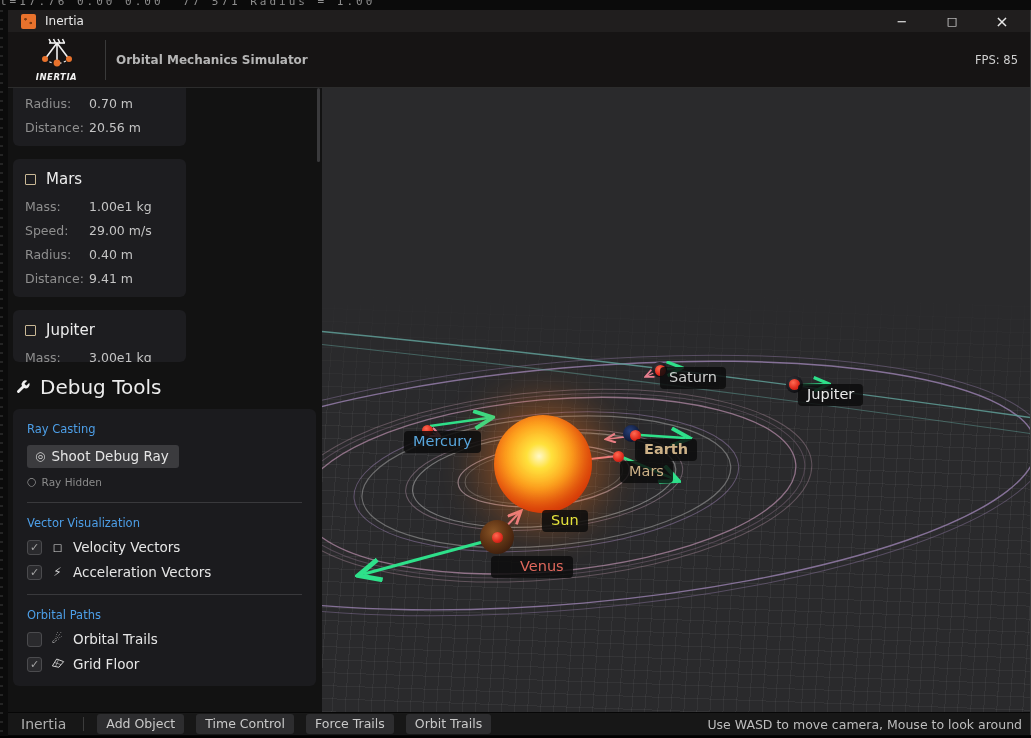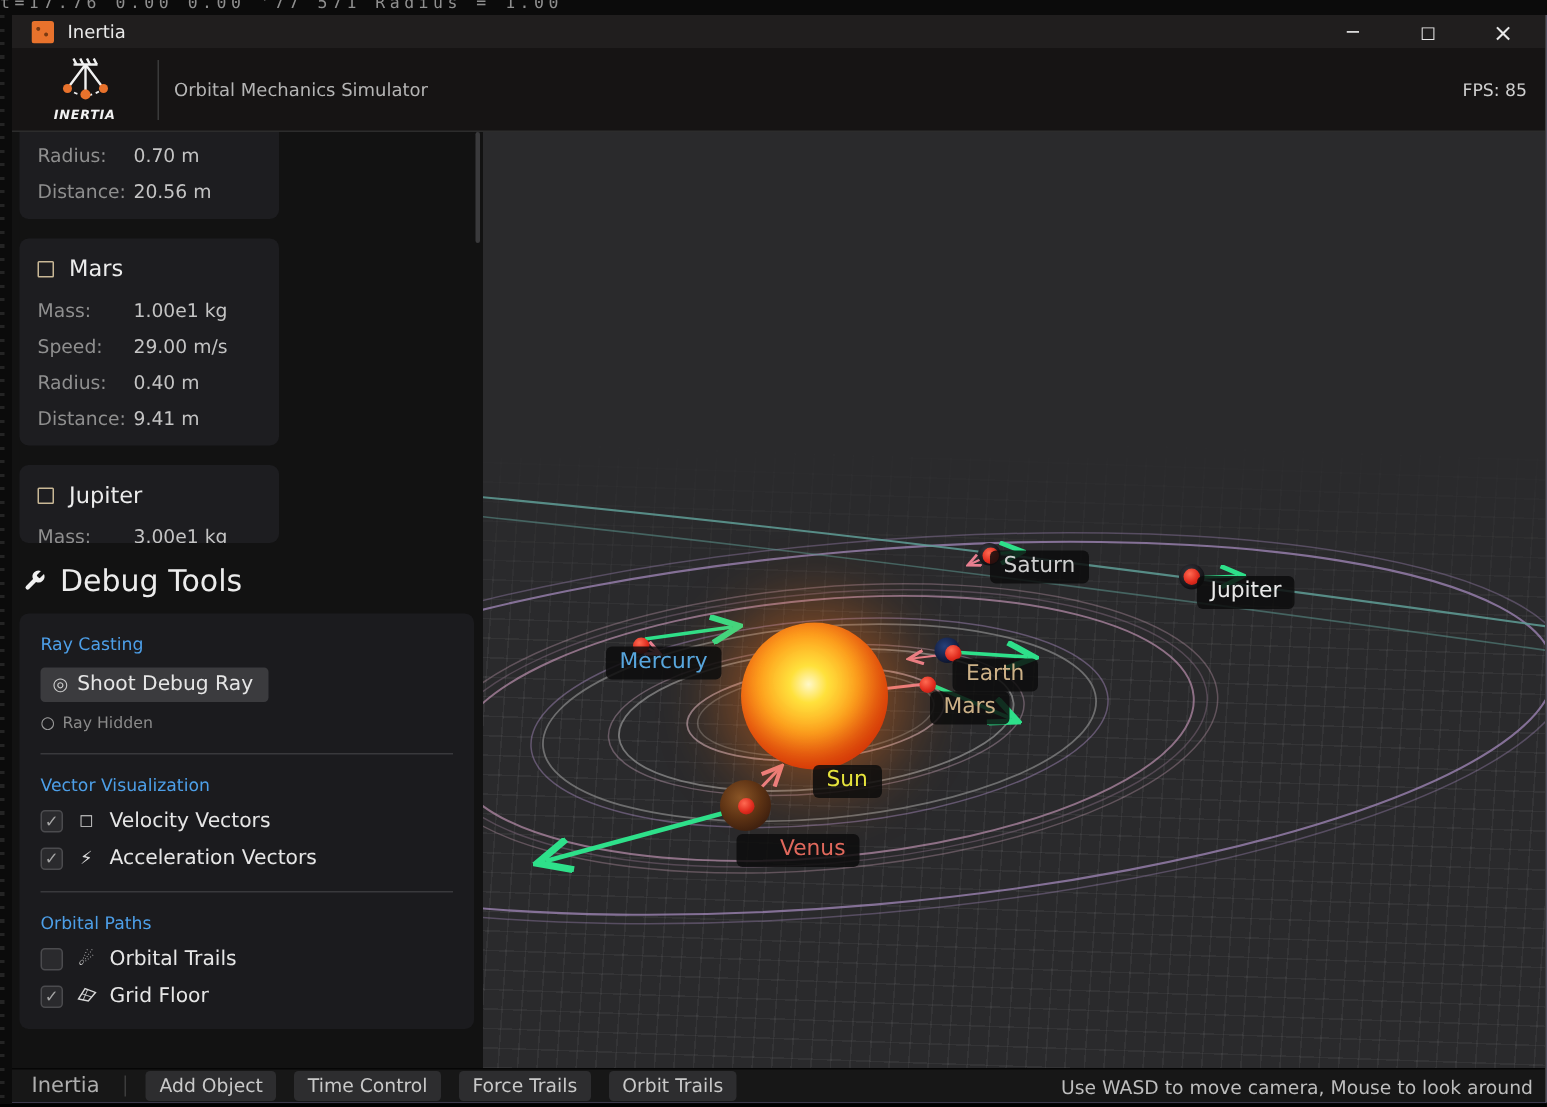--- a/index.html
+++ b/index.html
@@ -9,21 +9,21 @@
   
   #bg-top { position:absolute; left:0; top:0; width:1031px; height:10px; background:#0b0b0b; overflow:hidden;
     color:#8f8f8f; font:11px "DejaVu Sans Mono","Liberation Mono",monospace; }
   #bg-top span { display:block; margin-top:-5px; letter-spacing:3px; white-space:nowrap; }
   #bg-left { position:absolute; left:0; top:10px; width:8px; height:726px; background:#0b0b0b;
     background-image:repeating-linear-gradient(180deg, #242424 0 2px, transparent 2px 9px);
     background-size:3px 100%; background-repeat:no-repeat; }
   #bg-bottom { position:absolute; left:0; top:736px; width:1031px; height:2px; background:#000; }
 
   
-  #window { position:absolute; left:8px; top:10px; width:1023px; height:725px; background:#c4b5fd;
+  #window { position:absolute; left:8px; top:10px; width:1023px; height:725px; background:#b91c1c;
     border-right:1px solid #3d3d3d; }
 
   
   .titlebar { position:absolute; left:0; top:0; width:100%; height:22px; background:#201e1e;
     display:flex; align-items:center; }
   .app-icon { width:15px; height:15px; margin-left:13px; border-radius:2px; background:#e8722c;
     background-image:radial-gradient(circle at 30% 35%, #7a3a12 1px, transparent 1.6px),
       radial-gradient(circle at 65% 60%, #7a3a12 1px, transparent 1.6px); }
   .title-text { color:#e9e9e9; font-size:12px; margin-left:9px; }
   .win-btns { margin-left:auto; display:flex; align-items:center; height:100%; }
@@ -33,21 +33,21 @@
   .win-btn.max { font-size:11px; }
   .win-btn.close { font-size:16px; margin-right:3px; }
 
   
   .header { position:absolute; left:0; top:22px; width:100%; height:56px; background:#161414;
     border-bottom:1px solid #2c2c2c; display:flex; align-items:center; }
   .logo-block { width:97px; height:100%; display:flex; flex-direction:column; align-items:center;
     justify-content:center; }
   .logo-word { color:#f2f2f2; font-size:8.5px; font-style:italic; font-weight:bold; letter-spacing:.5px; margin-top:1px; }
   .header-divider { width:1px; height:40px; background:#3a3a3a; }
-  .header-subtitle { color:#b5b5b5; font-size:12px; margin-left:10px; }
+  .header-subtitle { color:#b5b5b5; font-size:12px; margin-left:10px;font-weight:bold; }
   .fps { margin-left:auto; margin-right:12px; color:#cfcfcf; font-size:11.5px; }
 
   
   .main { position:absolute; left:0; top:78px; width:100%; height:624px; display:flex; overflow:hidden; }
 
   
   .sidebar { position:relative; width:314px; height:100%; background:#121212; overflow:hidden; flex:none;
     padding-left:5px; }
   .scroll-thumb { position:absolute; right:2px; top:0; width:3px; height:74px; background:#3a3a3c; border-radius:2px; }
 
@@ -328,21 +328,21 @@
       <div class="red-dot" style="left:100px;top:337px;"></div>
       <div class="red-dot" style="left:170px;top:444px;"></div>
       <div class="red-dot" style="left:308px;top:342px;"></div>
       <div class="red-dot" style="left:291px;top:363px;"></div>
       <div class="red-dot" style="left:467px;top:291px;"></div>
       <div class="red-dot" style="left:333px;top:277px;"></div>
 
       <div class="plabel" style="left:82px;top:343px;color:#58a6dd;">Mercury</div>
       <div class="plabel" style="left:220px;top:422px;color:#e6e33c;">Sun</div>
       <div class="plabel" style="left:169px;top:468px;color:#e0685c;padding-left:29px;">Venus</div>
-      <div class="plabel" style="left:313px;top:351px;color:#cdb187;">Earth</div>
+      <div class="plabel" style="left:313px;top:351px;color:#cdb187;font-weight:bold;">Earth</div>
       <div class="plabel" style="left:298px;top:373px;color:#cdb187;">Mars</div>
       <div class="plabel" style="left:476px;top:296px;color:#e9e9e9;">Jupiter</div>
       <div class="plabel" style="left:338px;top:279px;color:#cfcfcf;">Saturn</div>
     </div>
   </div>
 
   <div class="statusbar">
     <span class="sb-app">Inertia</span>
     <span class="sb-divider"></span>
     <button class="sb-btn">Add Object</button>

